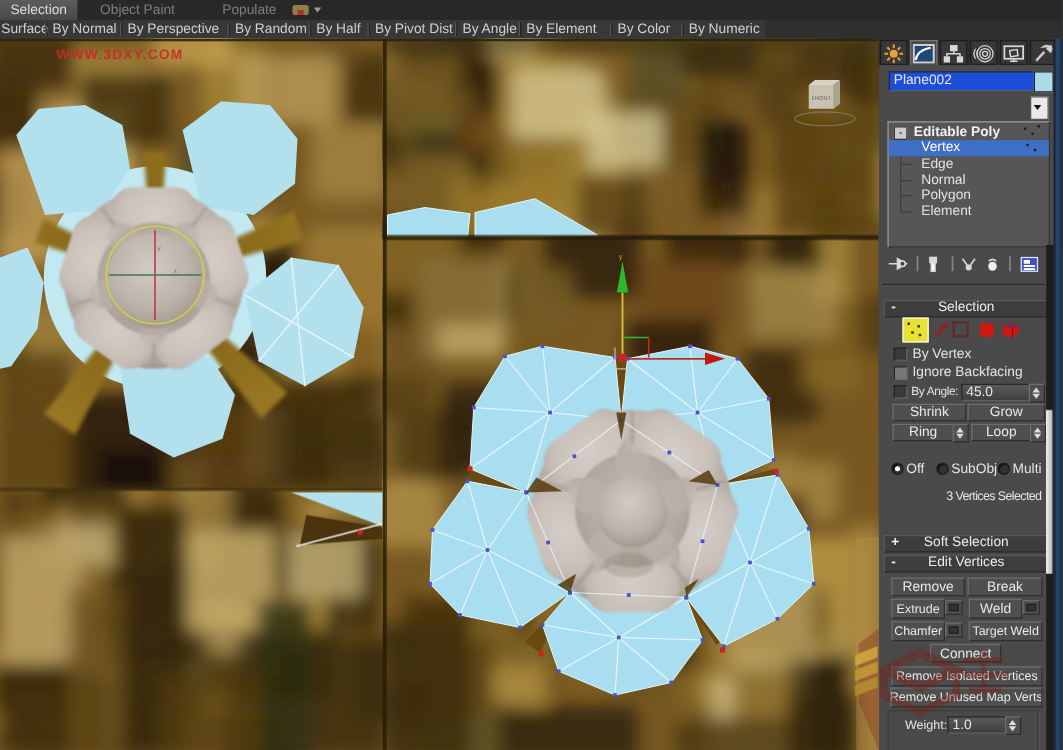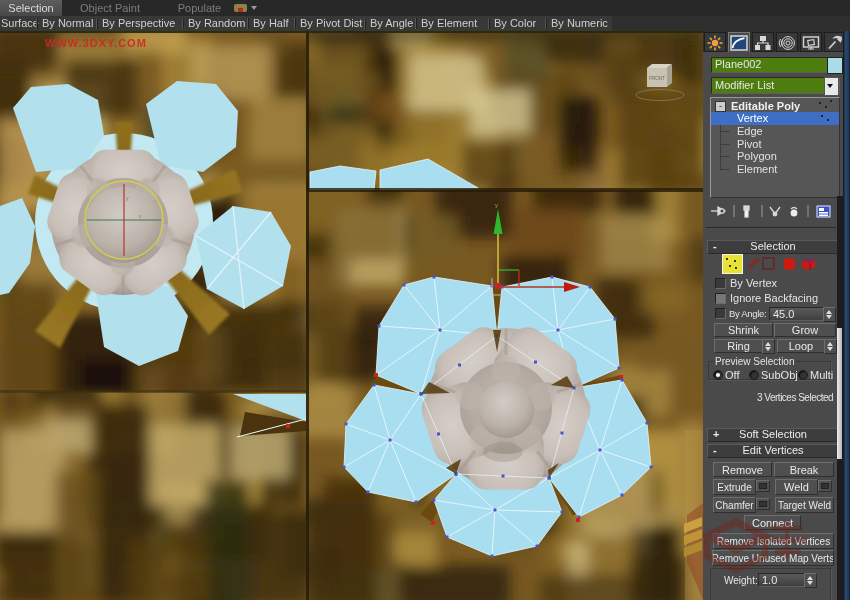--- a/index.html
+++ b/index.html
@@ -1,19 +1,19 @@
 <!DOCTYPE html>
 <html><head><meta charset="utf-8"><style>
 html,body{margin:0;padding:0;background:#222}
 #root{position:relative;width:850px;height:600px;overflow:hidden;font-family:"Liberation Sans",sans-serif;background:#4a4a4a}
 .tsep{position:absolute;top:2px;width:1px;height:11px;background:#555;box-shadow:1px 0 0 #222}
 #panel{position:absolute;left:703px;top:31px;width:147px;height:569px;background:#4a4a4a;font-family:"Liberation Sans",sans-serif}
 .tab{position:absolute;top:1px;width:22px;height:20px;background:#383838;border:1px solid #1e1e1e;text-align:center;padding-top:2px;box-sizing:border-box}
 .tab.active{background:#4a4a4a;border:1px solid #777;border-bottom:none}
-.field{position:absolute;background:#4d7c0f;border:1px solid #282828;border-bottom-color:#5e5e5e;border-right-color:#5e5e5e;color:#e8e8e8;font-size:11px;line-height:13px}
+.field{position:absolute;background:#1d4ed8;border:1px solid #282828;border-bottom-color:#5e5e5e;border-right-color:#5e5e5e;color:#e8e8e8;font-size:11px;line-height:13px}
 .rollhead{position:absolute;height:12px;background:#3d3d3d;border:1px solid #5a5a5a;border-right-color:#2a2a2a;border-bottom-color:#2a2a2a;color:#ececec;font-size:11px;line-height:11px;text-align:center}
 .pm{position:absolute;left:5px;font-weight:bold}
 .btn{position:absolute;background:#4f4f4f;border:1px solid #6e6e6e;border-right-color:#2e2e2e;border-bottom-color:#2e2e2e;color:#e8e8e8;font-size:11px;text-align:center;display:flex;align-items:center;justify-content:center;white-space:nowrap;overflow:hidden}
 .btn.small{font-size:10px}
 .btn.sq{width:12px;height:10px}
 .btn.sq::after{content:"";width:6px;height:4px;background:#333;border:1px solid #222}
 .check{position:absolute;width:9px;height:9px;background:#3a3a3a;border:1px solid #6a6a6a;border-top-color:#222;border-left-color:#222}
 .lbl{position:absolute;color:#e4e4e4;font-size:11px;white-space:nowrap}
 .radio{position:absolute;width:8px;height:8px;border-radius:50%;background:#333;border:1px solid #1d1d1d;box-shadow:inset 1px 1px 1px #111}
 .radio.sel::after{content:"";position:absolute;left:2px;top:2px;width:4px;height:4px;border-radius:50%;background:#fff}
@@ -698,36 +698,35 @@
           <path d="M6 14 L12 14 M9 12 L9 14" stroke="#d8d8d8" stroke-width="1.2"></path>
         </svg></div>
   <div class="tab" style="left:121px"><svg width="18" height="16" viewBox="0 0 18 16">
           <path d="M3 13.5 L9.5 6.5" stroke="#cfcfcf" stroke-width="1.8"></path>
           <path d="M8.5 2.5 Q11 0.8 14 2.2 L11.8 4 L14.5 6.5 Q15.8 4 14.8 2 Z" fill="#cfcfcf" stroke="#cfcfcf" stroke-width="1.4"></path>
         </svg></div>
 
   <div class="field" style="left:8px;top:26px;width:112px;height:14px;padding-left:3px">Plane002</div>
   <div style="position:absolute;left:124px;top:26px;width:14px;height:15px;background:#a9dbe8;border:1px solid #222"></div>
 
-  <div class="field" style="left:8px;top:46px;width:124px;height:15px;padding-left:3px;line-height:15px">Modifier List</div>
   <div style="position:absolute;left:121px;top:46px;width:13px;height:17px;background:#e9e9e9;border:1px solid #555"></div>
   <div style="position:absolute;left:124px;top:53px;width:0;height:0;border-left:3.5px solid transparent;border-right:3.5px solid transparent;border-top:4.5px solid #111"></div>
 
   <div style="position:absolute;left:7px;top:66px;width:128px;height:99px;background:#565656;border:1px solid #999;border-right-color:#333;border-bottom-color:#333">
     <div style="position:absolute;left:4px;top:3px;width:9px;height:9px;background:#ccc;border:1px solid #333;font-size:9px;line-height:8px;text-align:center;color:#111">-</div>
     <div style="position:absolute;left:20px;top:2px;font-weight:bold;color:#f0f0f0;font-size:11px">Editable Poly</div>
     <div style="position:absolute;left:9px;top:13px;width:1px;height:58px;background:#3e3e3e"></div>
     <div style="position:absolute;left:9px;top:20px;width:10px;height:1px;background:#3e3e3e"></div>
     <div style="position:absolute;left:9px;top:33px;width:10px;height:1px;background:#3e3e3e"></div>
     <div style="position:absolute;left:9px;top:46px;width:10px;height:1px;background:#3e3e3e"></div>
     <div style="position:absolute;left:9px;top:58px;width:10px;height:1px;background:#3e3e3e"></div>
     <div style="position:absolute;left:9px;top:71px;width:10px;height:1px;background:#3e3e3e"></div>
     <div style="position:absolute;left:0;top:14px;width:128px;height:13px;background:#3f6fc4;color:#fff;font-size:11px;line-height:13px;padding-left:26px;box-sizing:border-box">Vertex</div>
     <div class="stackitem" style="top:27px">Edge</div>
-    <div class="stackitem" style="top:40px">Pivot</div>
+    <div class="stackitem" style="top:40px">Normal</div>
     <div class="stackitem" style="top:52px">Polygon</div>
     <div class="stackitem" style="top:65px">Element</div>
     <div style="position:absolute;left:108px;top:4px;width:2px;height:2px;background:#222"></div>
     <div style="position:absolute;left:114px;top:8px;width:2px;height:2px;background:#222"></div>
     <div style="position:absolute;left:119px;top:2px;width:2px;height:2px;background:#222"></div>
     <div style="position:absolute;left:110px;top:17px;width:2px;height:2px;background:#222"></div>
     <div style="position:absolute;left:116px;top:21px;width:2px;height:2px;background:#222"></div>
   </div>
 
   <div style="position:absolute;left:0px;top:172px;width:140px;height:16px;color:#e0e0e0">
@@ -778,23 +777,20 @@
   <div class="check" style="left:12px;top:277px"></div>
       <div class="lbl" style="left:26px;top:277px;font-size:9.5px;letter-spacing:-0.3px">By Angle:</div>
   <div class="field" style="left:66px;top:276px;width:52px;height:12px;padding-left:3px;background:linear-gradient(#5a5a5a,#3f3f3f)">45.0</div>
   <div class="spin" style="left:120px;top:276px"></div>
   <div class="btn" style="left:11px;top:292px;width:57px;height:12px">Shrink</div>
   <div class="btn" style="left:71px;top:292px;width:60px;height:12px">Grow</div>
   <div class="btn" style="left:11px;top:308px;width:47px;height:12px">Ring</div>
   <div class="spin" style="left:59px;top:308px"></div>
   <div class="btn" style="left:74px;top:308px;width:46px;height:12px">Loop</div>
   <div class="spin" style="left:121px;top:308px"></div>
-  <fieldset style="position:absolute;left:5px;top:325px;width:121px;height:22px;border:1px solid #3a3a3a;box-shadow:1px 1px 0 rgba(110,110,110,0.35);background:none;margin:0;padding:0">
-    <legend style="font-size:10px;color:#e2e2e2;margin-left:4px;padding:0 2px">Preview Selection</legend>
-  </fieldset>
   <div class="radio sel" style="left:10px;top:339px"></div>
       <div class="lbl" style="left:22px;top:338px">Off</div>
   <div class="radio" style="left:46px;top:339px"></div>
       <div class="lbl" style="left:58px;top:338px">SubObj</div>
   <div class="radio" style="left:95px;top:339px"></div>
       <div class="lbl" style="left:107px;top:338px">Multi</div>
   <div class="lbl" style="left:54px;top:361px;font-size:10px;letter-spacing:-0.5px">3 Vertices Selected</div>
 
   <div class="rollhead" style="left:4px;top:397px;width:130px"><span class="pm">+</span>Soft Selection</div>
   <div class="rollhead" style="left:4px;top:413px;width:130px"><span class="pm">-</span>Edit Vertices</div>

